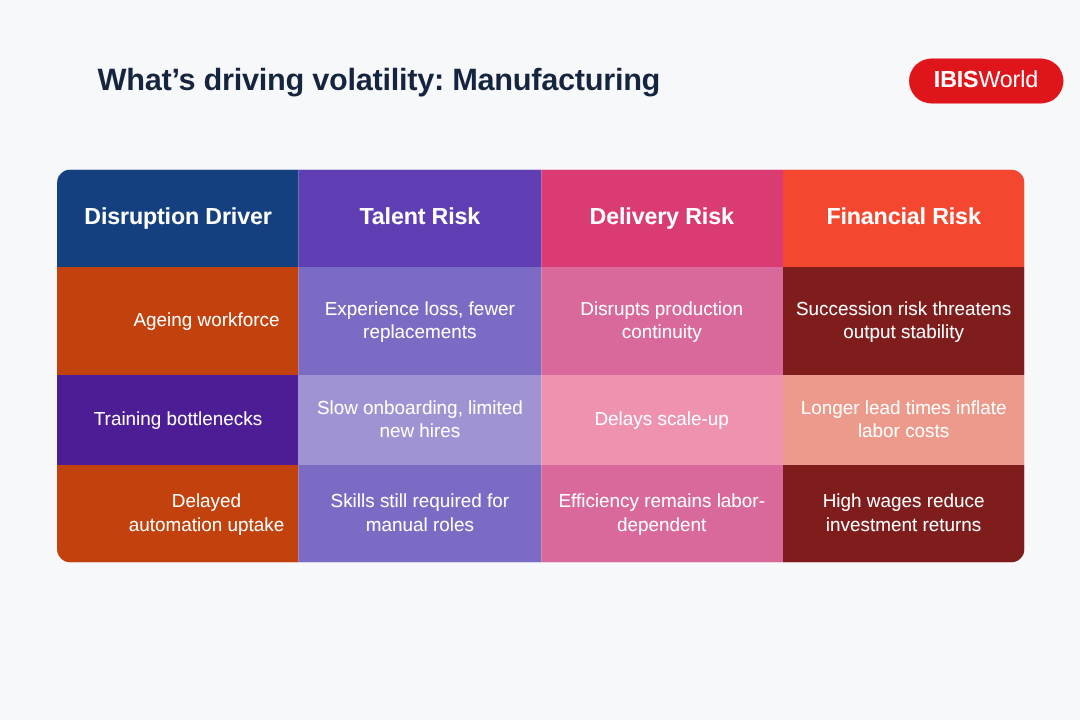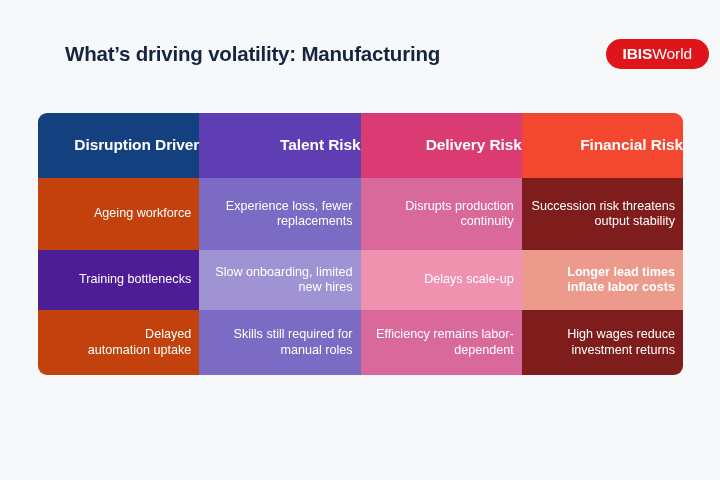--- a/index.html
+++ b/index.html
@@ -71,21 +71,21 @@
   }
   .risk-table {
     width: 100%;
     border-collapse: collapse;
     table-layout: fixed;
   }
   .risk-table th,
   .risk-table td {
     padding: 0;
     margin: 0;
-    text-align: right;
+    text-align: center;
     vertical-align: middle;
     color: #ffffff;
     line-height: 1.22;
   }
   .risk-table th {
     height: 65px;
     font-size: 15.5px;
     font-weight: bold;
     letter-spacing: -0.1px;
   }
@@ -107,21 +107,21 @@
   .th-c3 { background: #f4472f; }
 
   
   .c0.odd  { background: #c2410c; padding-left: 46px; }
   .c0.even { background: #4c1d95; }
   .c1.odd  { background: #7b6bc4; }
   .c1.even { background: #a093d4; }
   .c2.odd  { background: #d9699a; margin-top: 48px; }
   .c2.even { background: #ee92b0; }
   .c3.odd  { background: #7f1d1d; }
-  .c3.even { background: #eb9a8b; font-weight: bold; }
+  .c3.even { background: #eb9a8b; }
 </style>
 </head>
 <body style="background: rgb(247, 248, 250);">
 
 <div class="page">
 
   <div class="header">
     <div class="page-title">What’s driving volatility: Manufacturing</div>
 
     <div class="logo">

